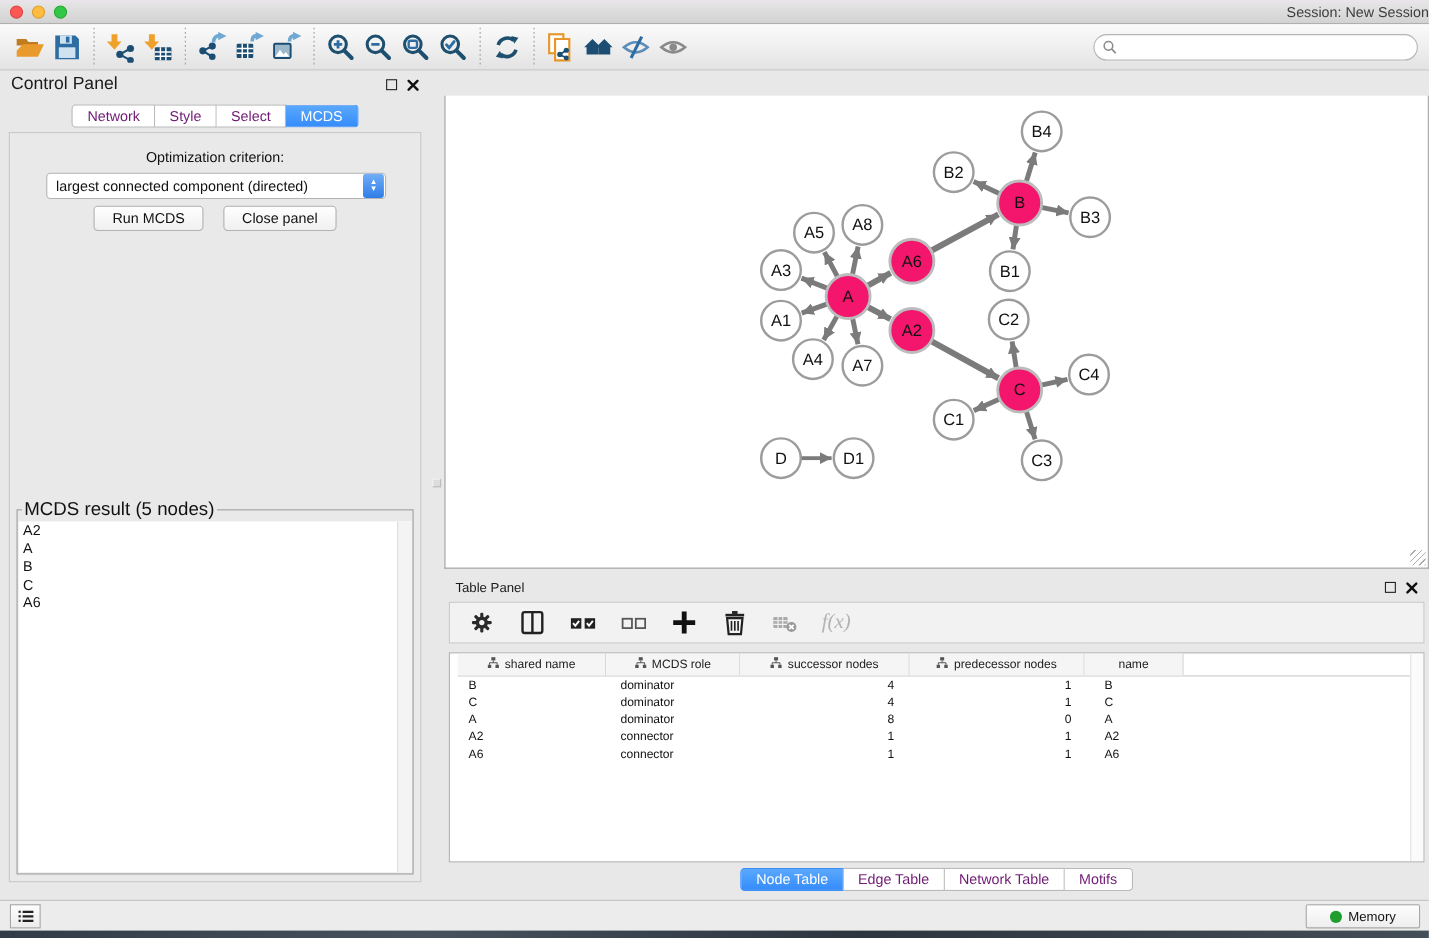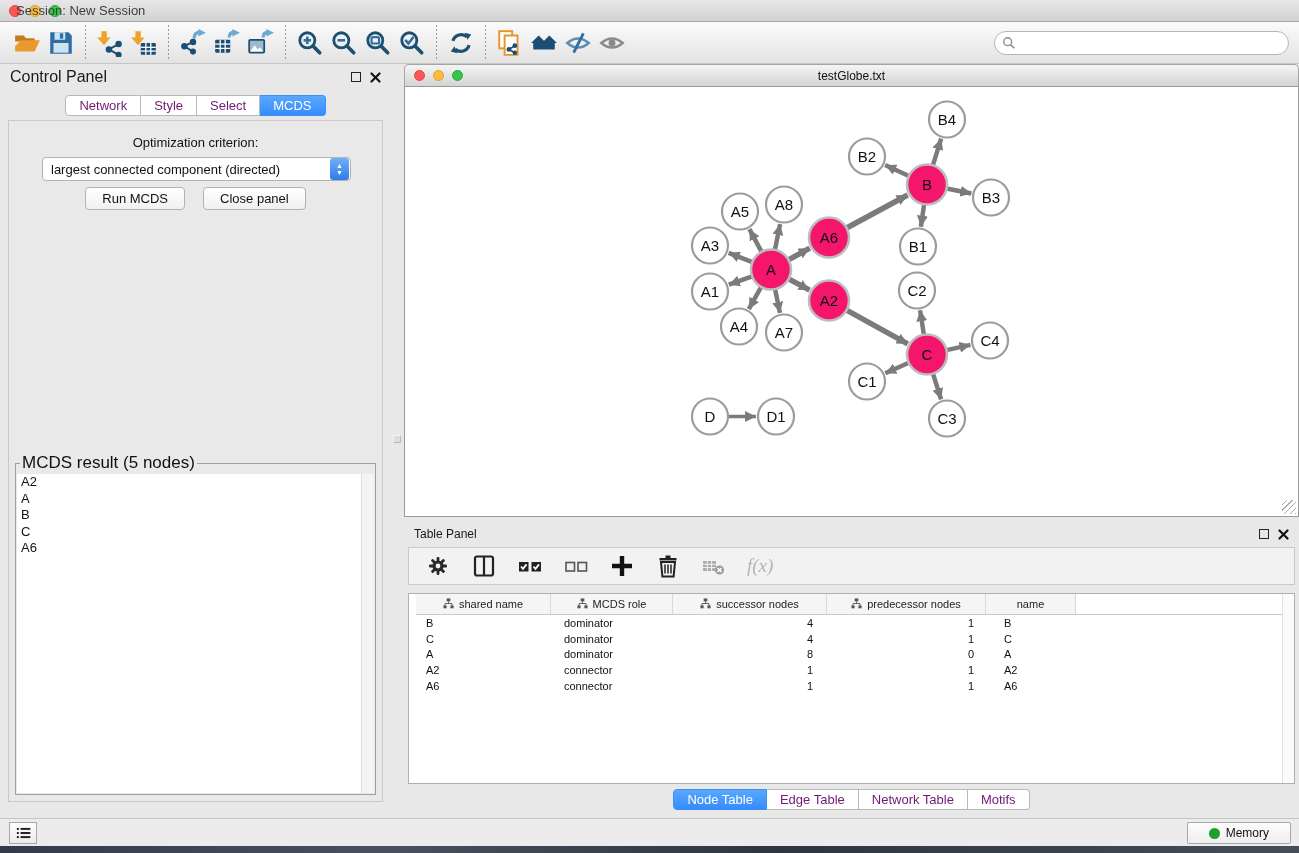--- a/index.html
+++ b/index.html
@@ -9,21 +9,21 @@
 
   
   .titlebar { position:absolute; left:0; top:0; width:1299px; height:22px;
     background:linear-gradient(#ece2ee 0%, #e4e4e4 15%, #d2d2d2 100%);
     border-bottom:1px solid #a9a9a9; display:flex; align-items:center; }
   .tl-group { display:flex; gap:8px; margin-left:9px; }
   .tl { width:12px; height:12px; border-radius:50%; }
   .tl.red { background:#fc5753; border:1px solid #df4744; }
   .tl.yellow { background:#fdbc40; border:1px solid #de9f34; }
   .tl.green { background:#33c748; border:1px solid #27aa35; }
-  .titlebar-title { position:absolute; left:16px; right:0; text-align:left;
+  .titlebar-title { position:absolute; left:0; right:0; text-align:right;
     font-size:13px; color:#3e3e3e; }
 
   
   .toolbar { position:absolute; left:0; top:22px; width:1299px; height:42px;
     background:linear-gradient(#fbfbfb,#e3e3e3); border-bottom:1px solid #c6c6c6;
     display:flex; align-items:center; padding-left:10px; }
   .tb-icon { width:34px; height:34px; display:flex; align-items:center; justify-content:center; }
   .tb-sep { width:1px; height:36px; margin:0 7px;
     background-image:linear-gradient(#9a9a9a 40%, transparent 40%);
     background-size:1px 4px; }
@@ -359,28 +359,20 @@
     </fieldset>
   </div>
 </div>
 
 <div class="v-splitter">
     <div class="grip"></div>
   </div>
 <div class="h-splitter"></div>
 
 <div class="net-window">
-  <div class="net-titlebar">
-    <div class="tl-group">
-      <div class="tl red"></div>
-      <div class="tl yellow"></div>
-      <div class="tl green"></div>
-    </div>
-    <div class="net-title">testGlobe.txt</div>
-  </div>
   <div class="net-canvas">
     <svg id="graph-svg" viewBox="0 0 893 428" preserveAspectRatio="xMidYMid meet">
       <defs>
         <marker id="arrow" viewBox="0 0 10 10" refX="10" refY="5" markerWidth="11" markerHeight="11" orient="auto" markerUnits="userSpaceOnUse">
           <path d="M0 0 L10 5 L0 10 z" fill="#7b7b7b"></path>
         </marker>
       </defs>
       <g id="graph-edges">
           <line x1="356.57245457625567" y1="164.36136662654283" x2="344.42754542374433" y2="141.63863337345717" stroke="#7b7b7b" stroke-width="4.5" marker-end="url(#arrow)"></line>
           <line x1="369.92232270276367" y1="162.3883864861816" x2="375.07767729723633" y2="136.6116135138184" stroke="#7b7b7b" stroke-width="4.5" marker-end="url(#arrow)"></line>

